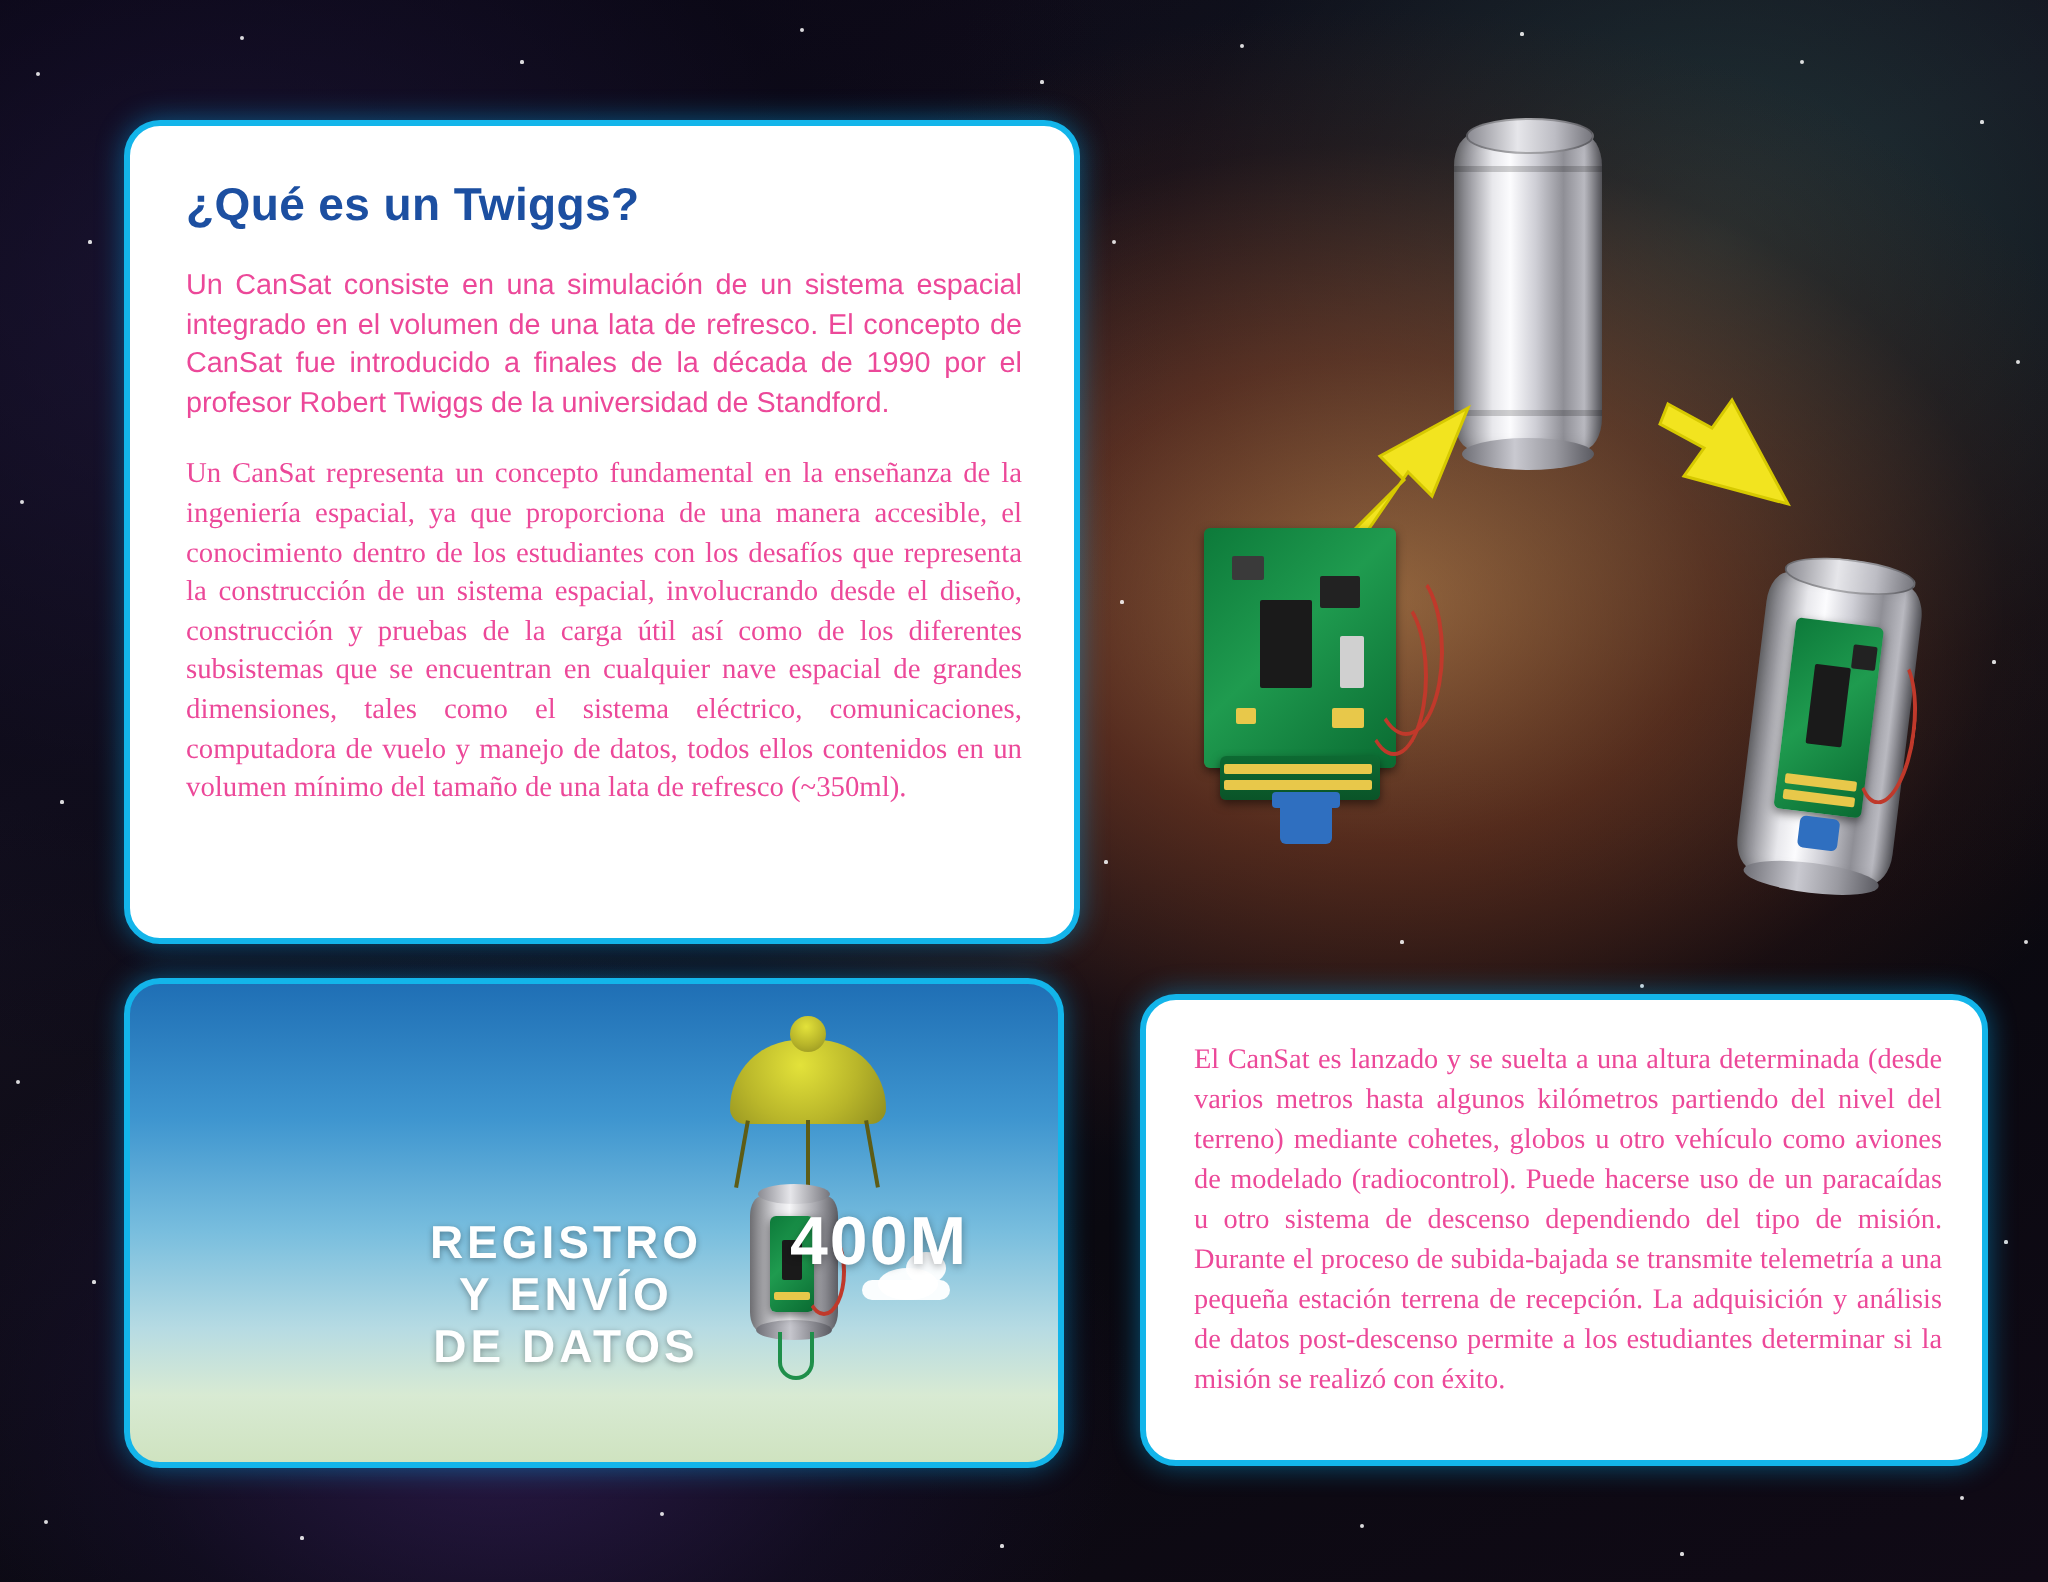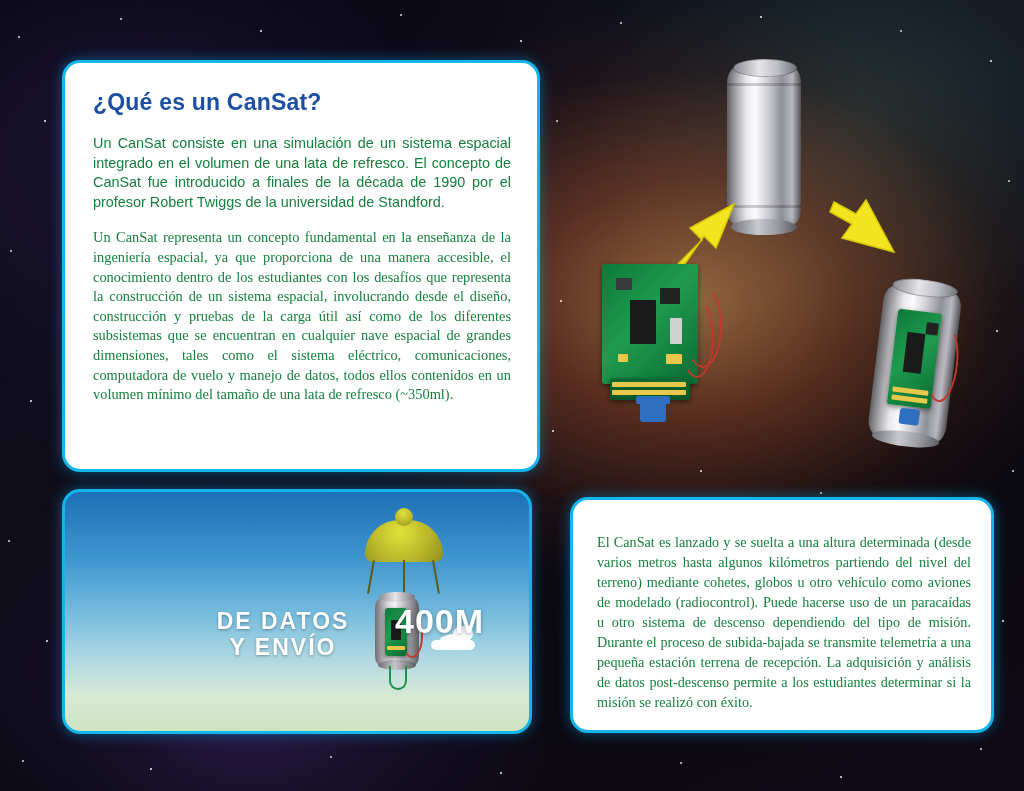--- a/index.html
+++ b/index.html
@@ -57,23 +57,23 @@
   #panel-what h1 {
     margin: 6px 0 18px 0;
     font-size: 23px;
     font-weight: bold;
     color: #1c4fa1;
     letter-spacing: 0.2px;
   }
   .body-text {
     font-size: 14.4px;
     line-height: 19.6px;
-    color: #15803d;
+    color: #ec4899;
     text-align: justify;
-    margin: 16px 0 16px 0;
+    margin: 4px 0 16px 0;
   }
   .body-text:last-child { margin-bottom: 0; font-family: Liberation Serif, serif; }
 
   
   #panel-launch {
     left: 570px;
     top: 497px;
     width: 424px;
     height: 236px;
     padding: 16px 20px 14px 24px;
@@ -294,21 +294,21 @@
     <div class="pcb" style="left:16px; top:34px; width:44px; height:96px;"></div>
     <div class="chip" style="left:28px; top:56px; width:18px; height:40px;"></div>
     <div class="chip" style="left:46px; top:44px; width:12px; height:12px; background:#222;"></div>
     <div class="pad" style="left:20px; top:112px; width:36px; height:5px;"></div>
     <div class="pad" style="left:20px; top:120px; width:36px; height:5px;"></div>
     <div class="wire-red" style="left:52px; top:46px; width:26px; height:72px;"></div>
     <div class="wire-blue" style="left:30px; top:132px; width:20px; height:16px; border-radius:3px;"></div>
   </div>
 
   <div class="panel" id="panel-what">
-    <h1>¿Qué es un CanSat?</h1>
+    <h1>¿Qué es un Twiggs?</h1>
     <p class="body-text">Un CanSat consiste en una simulación de un sistema espacial integrado en el volumen de una lata de refresco. El concepto de CanSat fue introducido a finales de la década de 1990 por el profesor Robert Twiggs de la universidad de Standford.</p>
     <p class="body-text">Un CanSat representa un concepto fundamental en la enseñanza de la ingeniería espacial, ya que proporciona de una manera accesible, el conocimiento dentro de los estudiantes con los desafíos que representa la construcción de un sistema espacial, involucrando desde el diseño, construcción y pruebas de la carga útil así como de los diferentes subsistemas que se encuentran en cualquier nave espacial de grandes dimensiones, tales como el sistema eléctrico, comunicaciones, computadora de vuelo y manejo de datos, todos ellos contenidos en un volumen mínimo del tamaño de una lata de refresco (~350ml).</p>
   </div>
 
   <div class="panel" id="panel-sky">
     <div class="sky-inner">
 
       <div class="cloud" style="left:374px; top:142px; width:30px; height:16px;"></div>
       <div class="cloud" style="left:388px; top:134px; width:20px; height:16px;"></div>
       <div class="cloud" style="left:366px; top:148px; width:44px; height:10px; border-radius:6px;"></div>
@@ -329,22 +329,23 @@
         <div style="position:absolute; left:3px; bottom:2px; width:38px; height:10px; border-radius:50%;
                     background:linear-gradient(90deg,#6f6f76,#c6c6cd 45%,#5a5a61);"></div>
         <div class="pcb" style="left:10px; top:16px; width:22px; height:48px;"></div>
         <div class="chip" style="left:16px; top:28px; width:10px; height:20px;"></div>
         <div class="pad" style="left:12px; top:54px; width:18px; height:4px;"></div>
         <div class="wire-red" style="left:26px; top:22px; width:18px; height:40px;"></div>
         <div style="position:absolute; left:14px; top:74px; width:14px; height:22px; border:2px solid #1f8f4a; border-top:none; border-radius:0 0 12px 12px;"></div>
       </div>
 
       <div class="sky-label">
+        <div>REGISTRO</div>
+        <div>Y ENVÍO</div>
         <div>DE DATOS</div>
-        <div>Y ENVÍO</div>
       </div>
       <div class="sky-alt">400M</div>
     </div>
   </div>
 
   <div class="panel" id="panel-launch">
     <p class="body-text">El CanSat es lanzado y se suelta a una altura determinada (desde varios metros hasta algunos kilómetros partiendo del nivel del terreno) mediante cohetes, globos u otro vehículo como aviones de modelado (radiocontrol). Puede hacerse uso de un paracaídas u otro sistema de descenso dependiendo del tipo de misión. Durante el proceso de subida-bajada se transmite telemetría a una pequeña estación terrena de recepción. La adquisición y análisis de datos post-descenso permite a los estudiantes determinar si la misión se realizó con éxito.</p>
   </div>
 
 </div>

